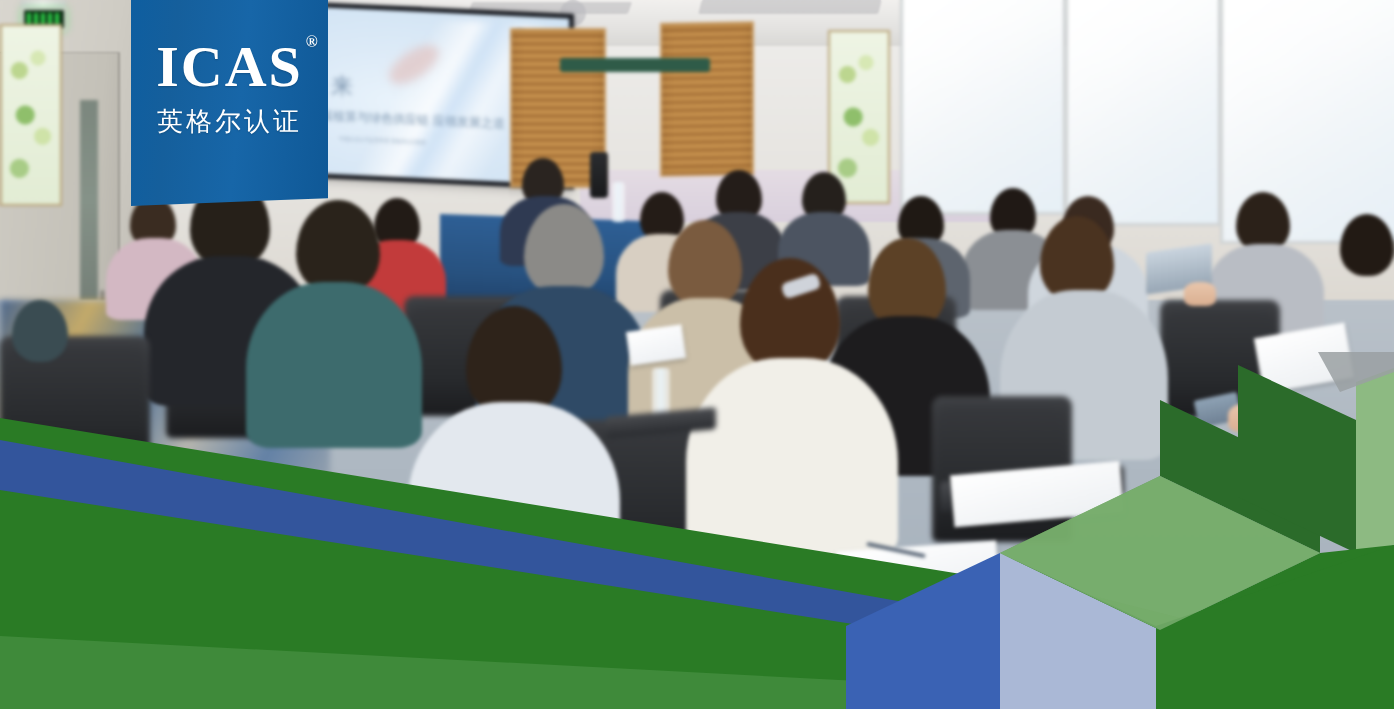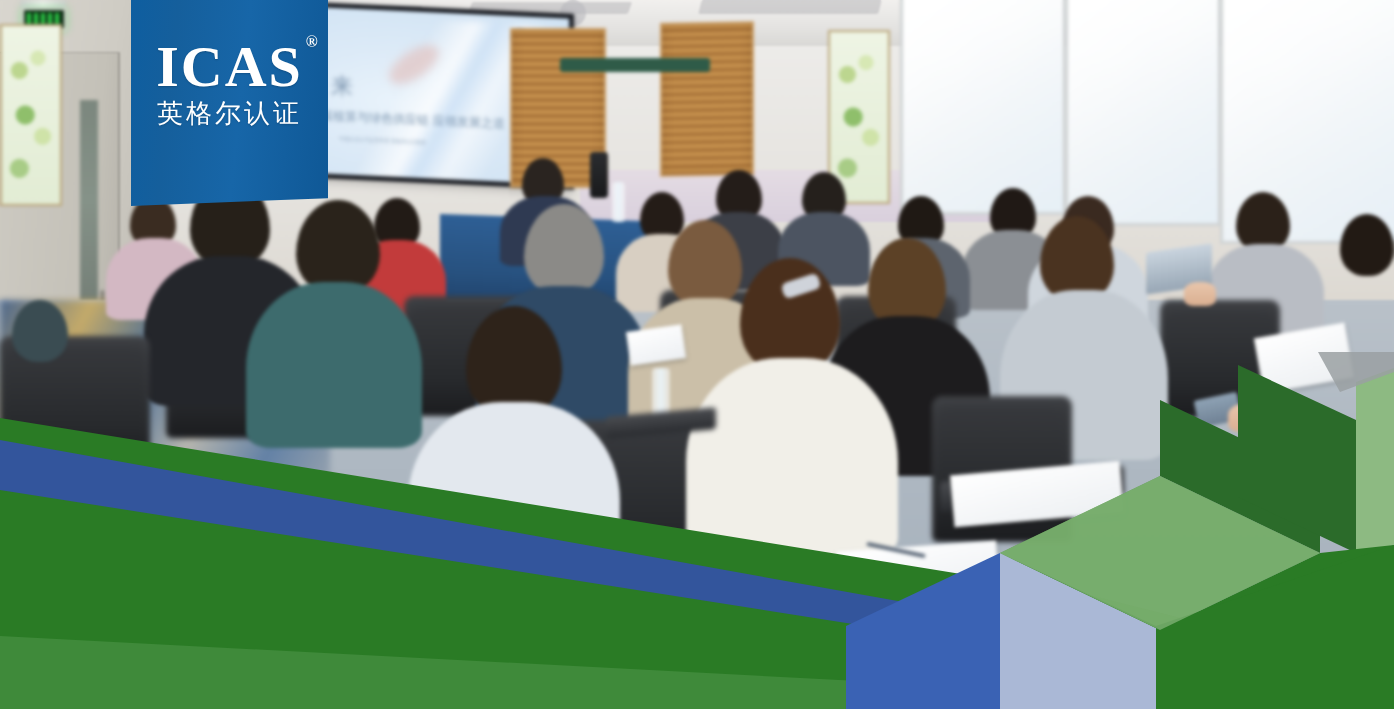--- a/index.html
+++ b/index.html
@@ -299,21 +299,21 @@
     display: inline-block;
     text-shadow: 0 1px 2px rgba(0,0,0,.18);
   }
   .logo-reg {
     position: absolute;
     top: -4px; right: -17px;
     font-size: 16px;
     font-family: "Liberation Serif", serif;
   }
   .logo-cn {
-    margin-top: 0;
+    margin-top: 8px;
     font-family: "DejaVu Sans", sans-serif;
     font-size: 26px;
     letter-spacing: 3px;
     font-weight: 500;
     text-shadow: 0 1px 2px rgba(0,0,0,.18);
   }
 
   
   .geo {
     position: absolute; inset: 0;

